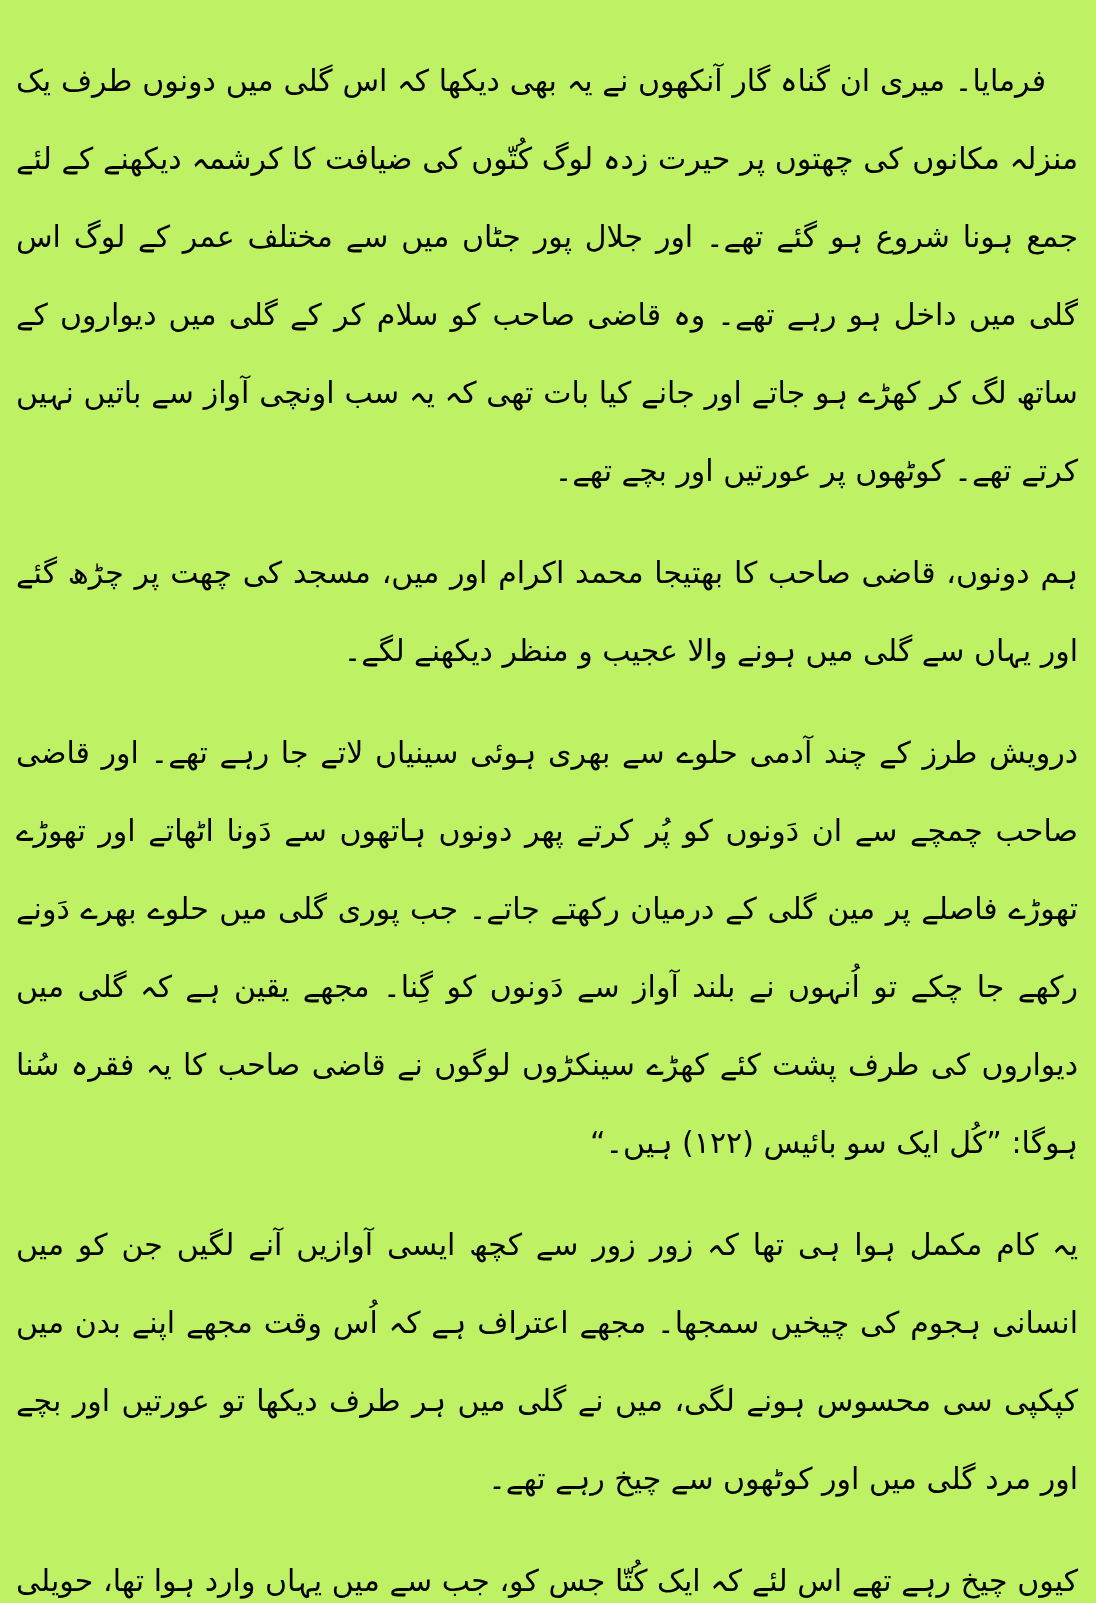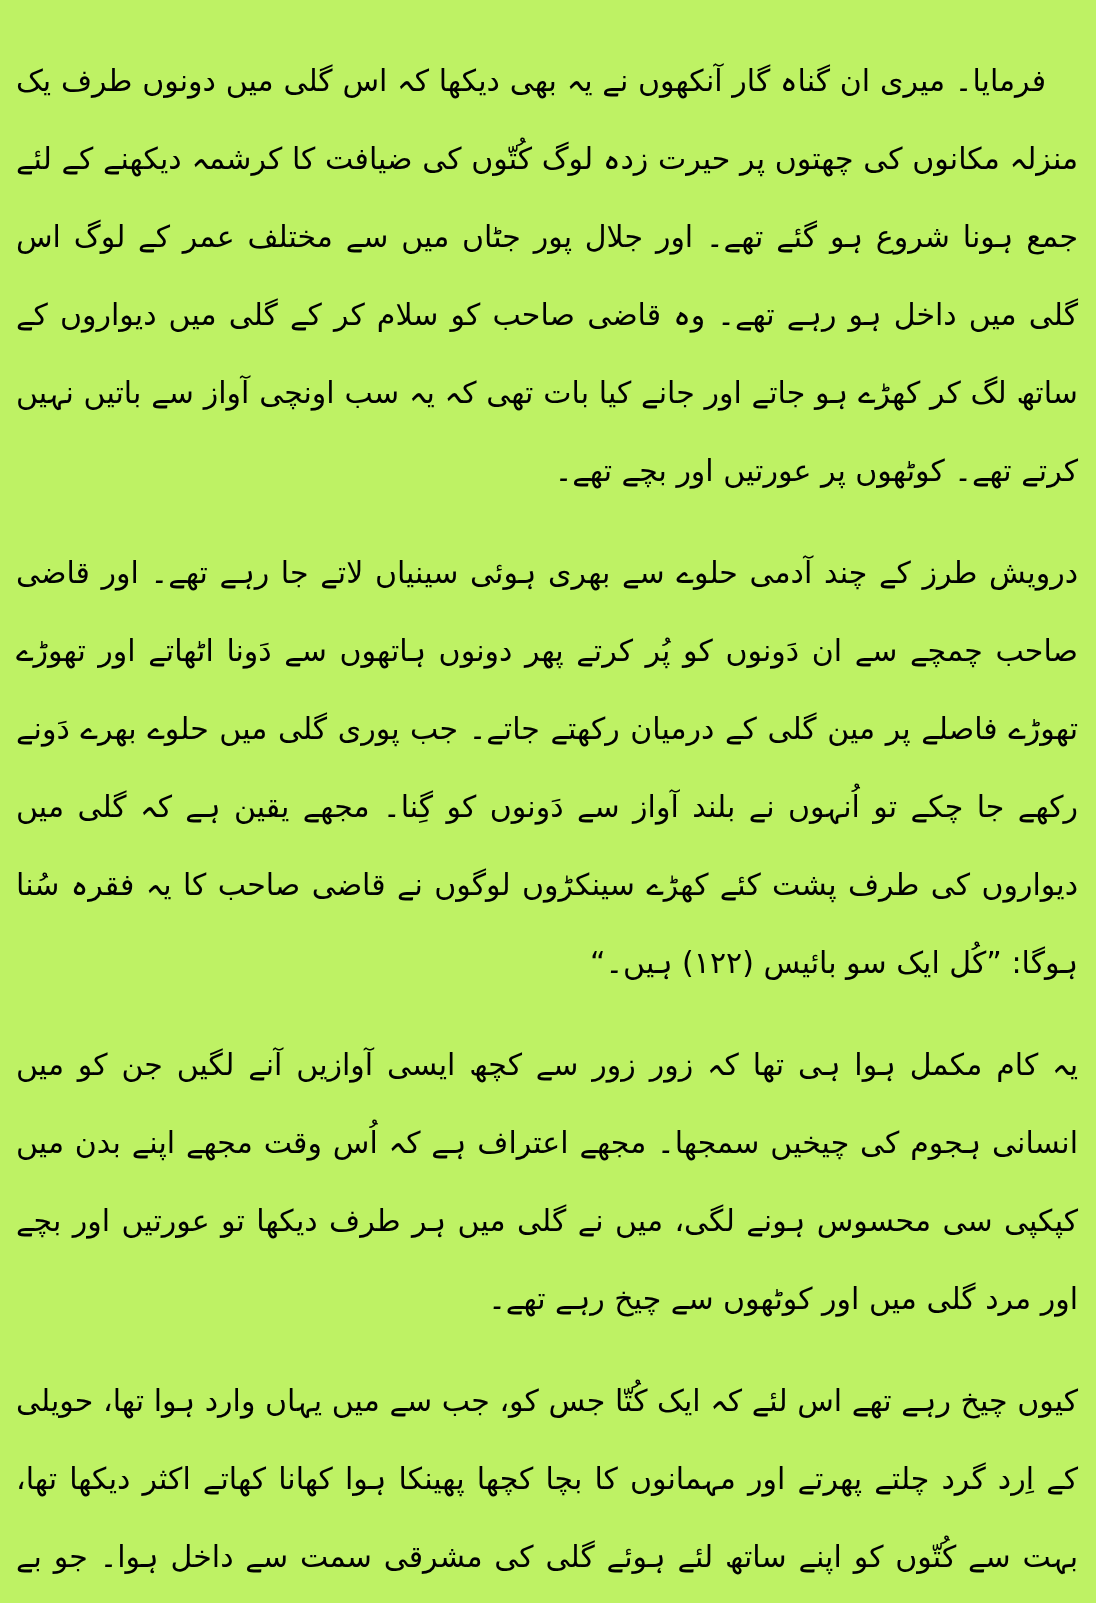--- a/index.html
+++ b/index.html
@@ -36,19 +36,20 @@
   .para:last-child {
     margin-bottom: 0;
   }
 </style>
 </head>
 <body>
 
 <main class="page">
   <p class="para first-line-indent">فرمایا۔ میری ان گناہ گار آنکھوں نے یہ بھی دیکھا کہ اس گلی میں دونوں طرف یک منزلہ مکانوں کی چھتوں پر حیرت زدہ لوگ کُتّوں کی ضیافت کا کرشمہ دیکھنے کے لئے جمع ہونا شروع ہو گئے تھے۔ اور جلال پور جٹاں میں سے مختلف عمر کے لوگ اس گلی میں داخل ہو رہے تھے۔ وہ قاضی صاحب کو سلام کر کے گلی میں دیواروں کے ساتھ لگ کر کھڑے ہو جاتے اور جانے کیا بات تھی کہ یہ سب اونچی آواز سے باتیں نہیں کرتے تھے۔ کوٹھوں پر عورتیں اور بچے تھے۔</p>
 
+  <p class="para">ہم دونوں، قاضی صاحب کا بھتیجا محمد اکرام اور میں، مسجد کی چھت پر چڑھ گئے اور یہاں سے گلی میں ہونے والا عجیب و منظر دیکھنے لگے۔</p>
 
   <p class="para">درویش طرز کے چند آدمی حلوے سے بھری ہوئی سینیاں لاتے جا رہے تھے۔ اور قاضی صاحب چمچے سے ان دَونوں کو پُر کرتے پھر دونوں ہاتھوں سے دَونا اٹھاتے اور تھوڑے تھوڑے فاصلے پر مین گلی کے درمیان رکھتے جاتے۔ جب پوری گلی میں حلوے بھرے دَونے رکھے جا چکے تو اُنہوں نے بلند آواز سے دَونوں کو گِنا۔ مجھے یقین ہے کہ گلی میں دیواروں کی طرف پشت کئے کھڑے سینکڑوں لوگوں نے قاضی صاحب کا یہ فقرہ سُنا ہوگا: ”کُل ایک سو بائیس (۱۲۲) ہیں۔“</p>
 
   <p class="para">یہ کام مکمل ہوا ہی تھا کہ زور زور سے کچھ ایسی آوازیں آنے لگیں جن کو میں انسانی ہجوم کی چیخیں سمجھا۔ مجھے اعتراف ہے کہ اُس وقت مجھے اپنے بدن میں کپکپی سی محسوس ہونے لگی، میں نے گلی میں ہر طرف دیکھا تو عورتیں اور بچے اور مرد گلی میں اور کوٹھوں سے چیخ رہے تھے۔</p>
 
   <p class="para">کیوں چیخ رہے تھے اس لئے کہ ایک کُتّا جس کو، جب سے میں یہاں وارد ہوا تھا، حویلی کے اِرد گرد چلتے پھرتے اور مہمانوں کا بچا کچھا پھینکا ہوا کھانا کھاتے اکثر دیکھا تھا، بہت سے کُتّوں کو اپنے ساتھ لئے ہوئے گلی کی مشرقی سمت سے داخل ہوا۔ جو بے شمار کتّے اس کے پیچھے پیچھے گلی میں آئے تھے</p>
 </main>
 
 </body></html>

